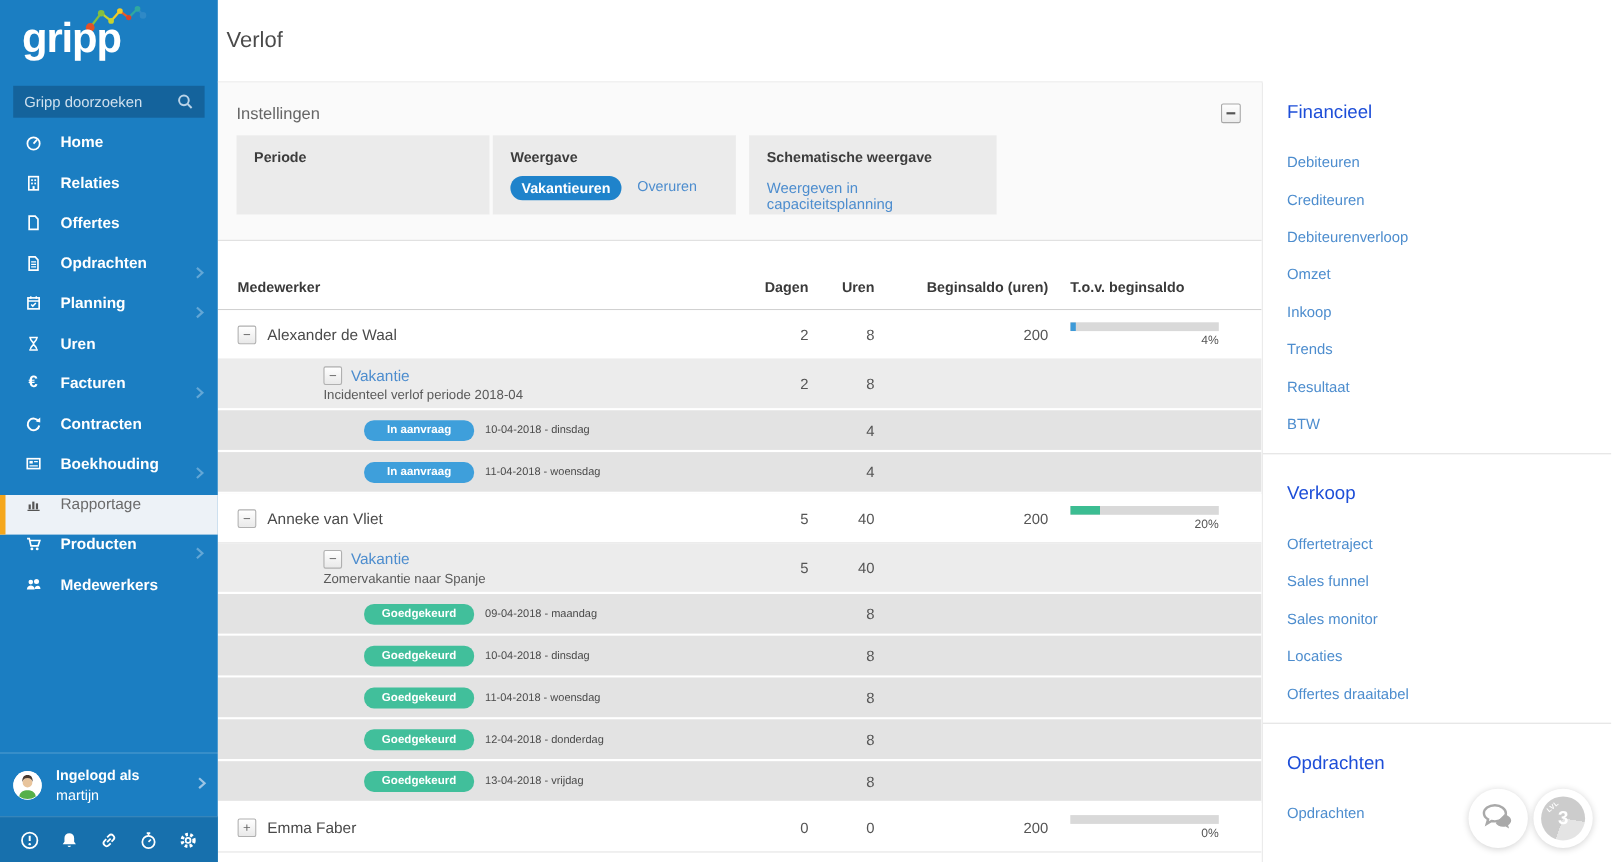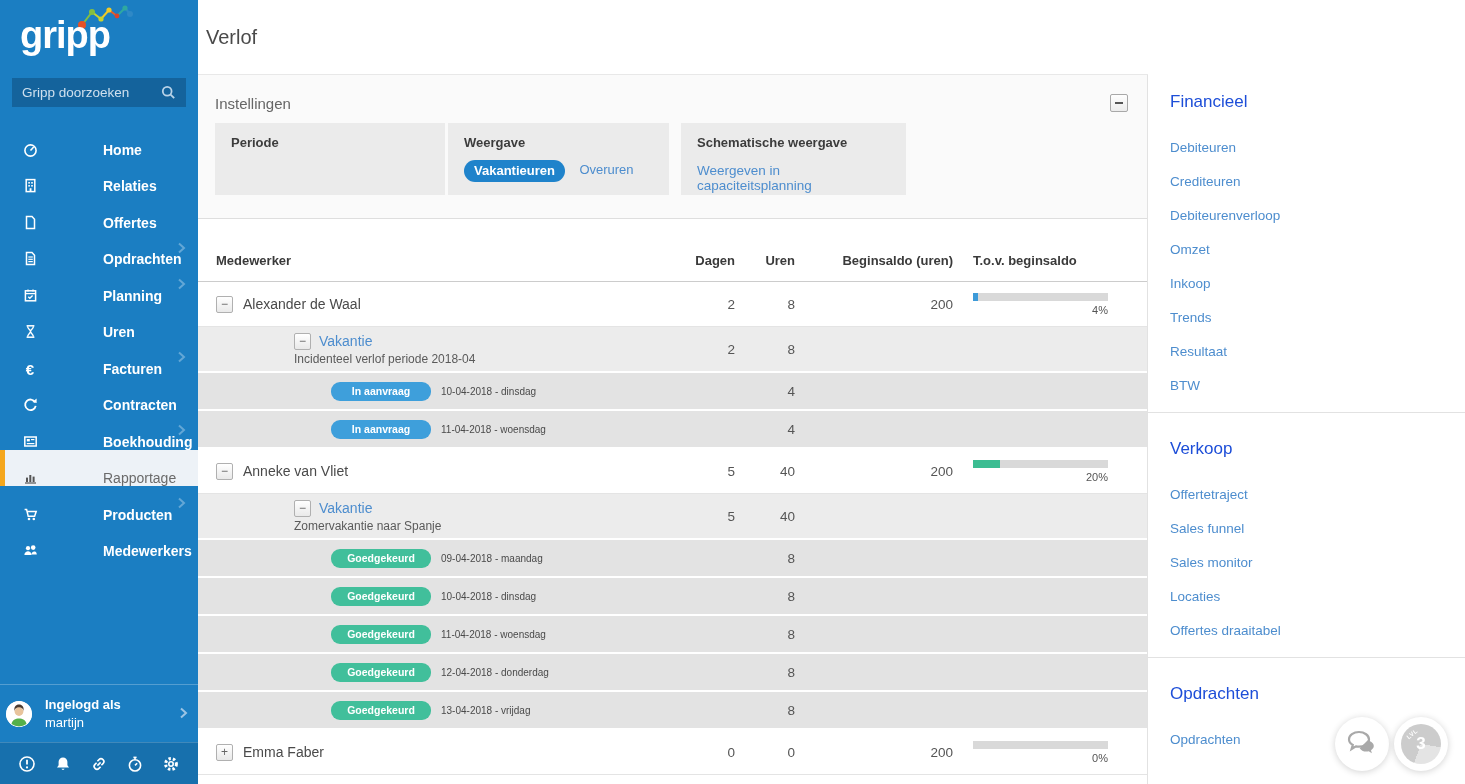--- a/index.html
+++ b/index.html
@@ -8,26 +8,26 @@
   #app { width:1465px; height:784px; display:flex; position:relative; overflow:hidden; }
 
   
   .sidebar { width:198px; background:#1b7ec2; color:#fff; display:flex; flex-direction:column; flex-shrink:0; }
   .logo-area { height:78px; position:relative; }
   .logo-text { position:absolute; left:20px; top:16px; font-size:38px; font-weight:bold; letter-spacing:-1px; color:#fff; line-height:1; }
   .molecule { position:absolute; left:74px; top:3px; }
   .search-row { margin:0 12px; height:29px; background:#14639c; display:flex; align-items:center; justify-content:space-between; padding:0 10px; cursor:text; }
   .search-ph { font-size:13.5px; color:#cfe0ee; }
   .menu { margin-top:14px; }
-  .menu-item { height:36.5px; display:flex; align-items:flex-end; padding-left:20px; position:relative; font-size:14px; font-weight:bold; color:#fff; cursor:pointer;gap:48px; }
+  .menu-item { height:36.5px; display:flex; align-items:flex-start; padding-left:20px; position:relative; font-size:14px; font-weight:bold; color:#fff; cursor:pointer; }
   .menu-item .mi-icon { width:20px; margin-right:15px; display:flex; justify-content:center; align-items:center; }
   .menu-item.active { background:#edf2f7; color:#6a6a6a; border-left:5px solid #f5a71d; padding-left:15px; font-weight:normal; }
   .mi-chev { position:absolute; right:12px; top:50%; transform:translateY(-50%); }
   .euro-glyph { font-size:15px; font-weight:bold; color:#fff; line-height:1; }
-  .user-block { margin-top:auto; border-top:1px solid rgba(255,255,255,0.25); height:58px; display:flex; align-items:center; padding:0 6px; position:relative; cursor:pointer; }
+  .user-block { margin-top:auto; border-top:1px solid rgba(255,255,255,0.25); height:58px; display:flex; align-items:center; padding:0 12px; position:relative; cursor:pointer; }
   .avatar { width:26px; height:26px; border-radius:50%; background:#fff; overflow:hidden; margin-right:13px; flex-shrink:0; }
   .user-lines { font-size:13px; line-height:1.35; }
   .user-prefix { font-weight:bold; }
   .user-chev { position:absolute; right:10px; top:50%; transform:translateY(-50%); }
   .bottom-bar { height:42px; background:#1770ad; border-top:1px solid rgba(255,255,255,0.18); display:flex; align-items:center; justify-content:space-between; padding:0 18px; }
   .bb-icon { display:flex; align-items:center; justify-content:center; cursor:pointer; }
 
   
   .main { width:950px; flex-shrink:0; display:flex; flex-direction:column; }
   .main-header { height:75px; border-bottom:1px solid #e8e8e8; display:flex; align-items:center; padding-left:8px; }

